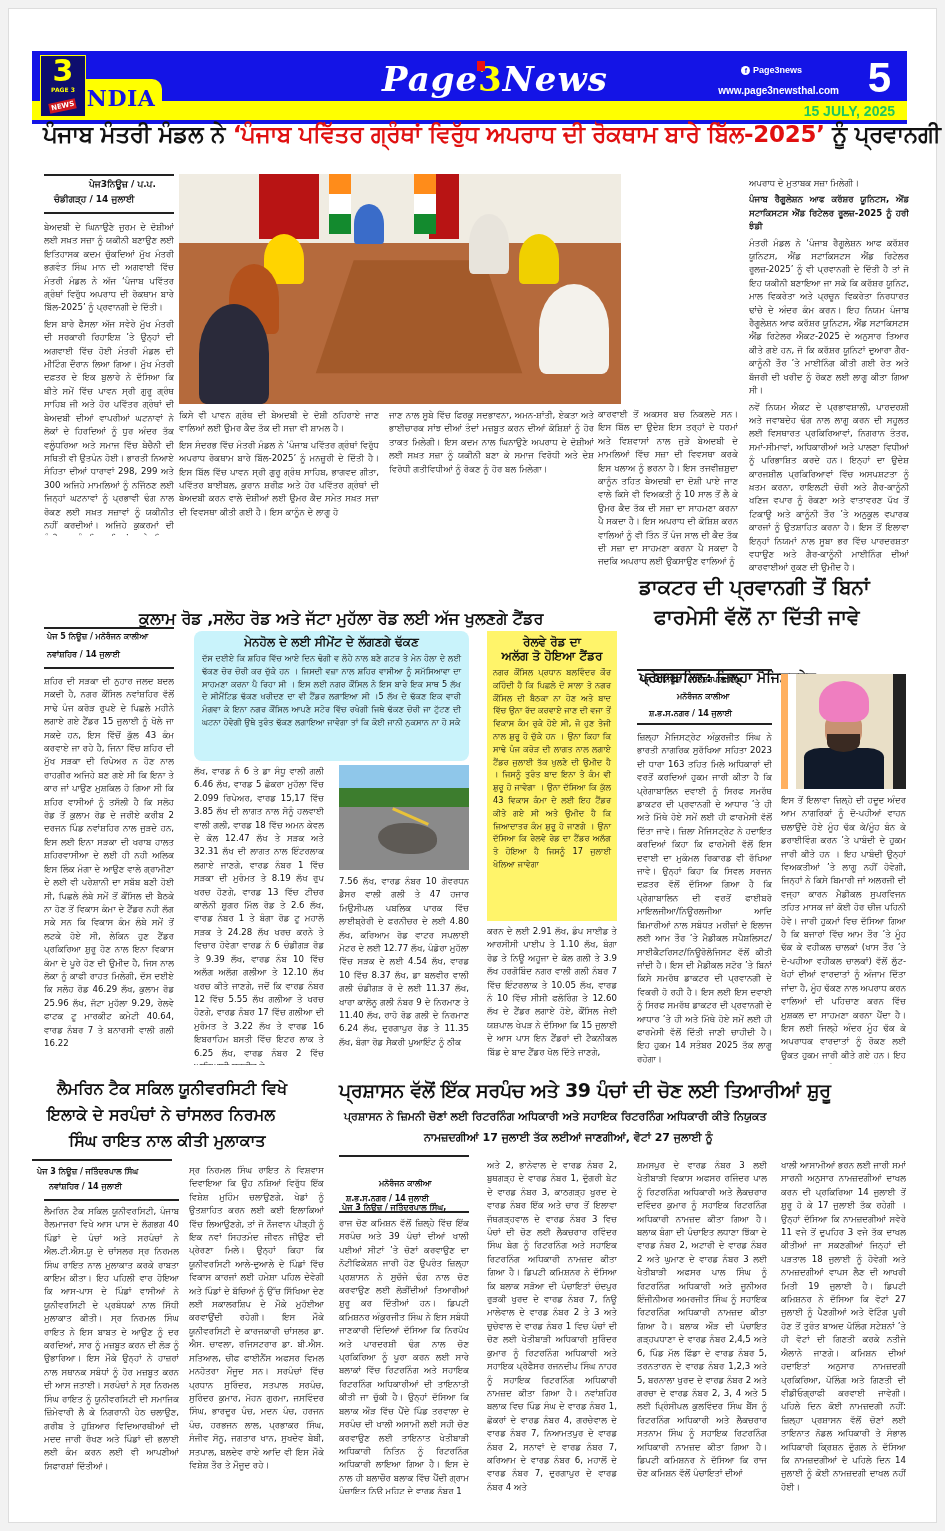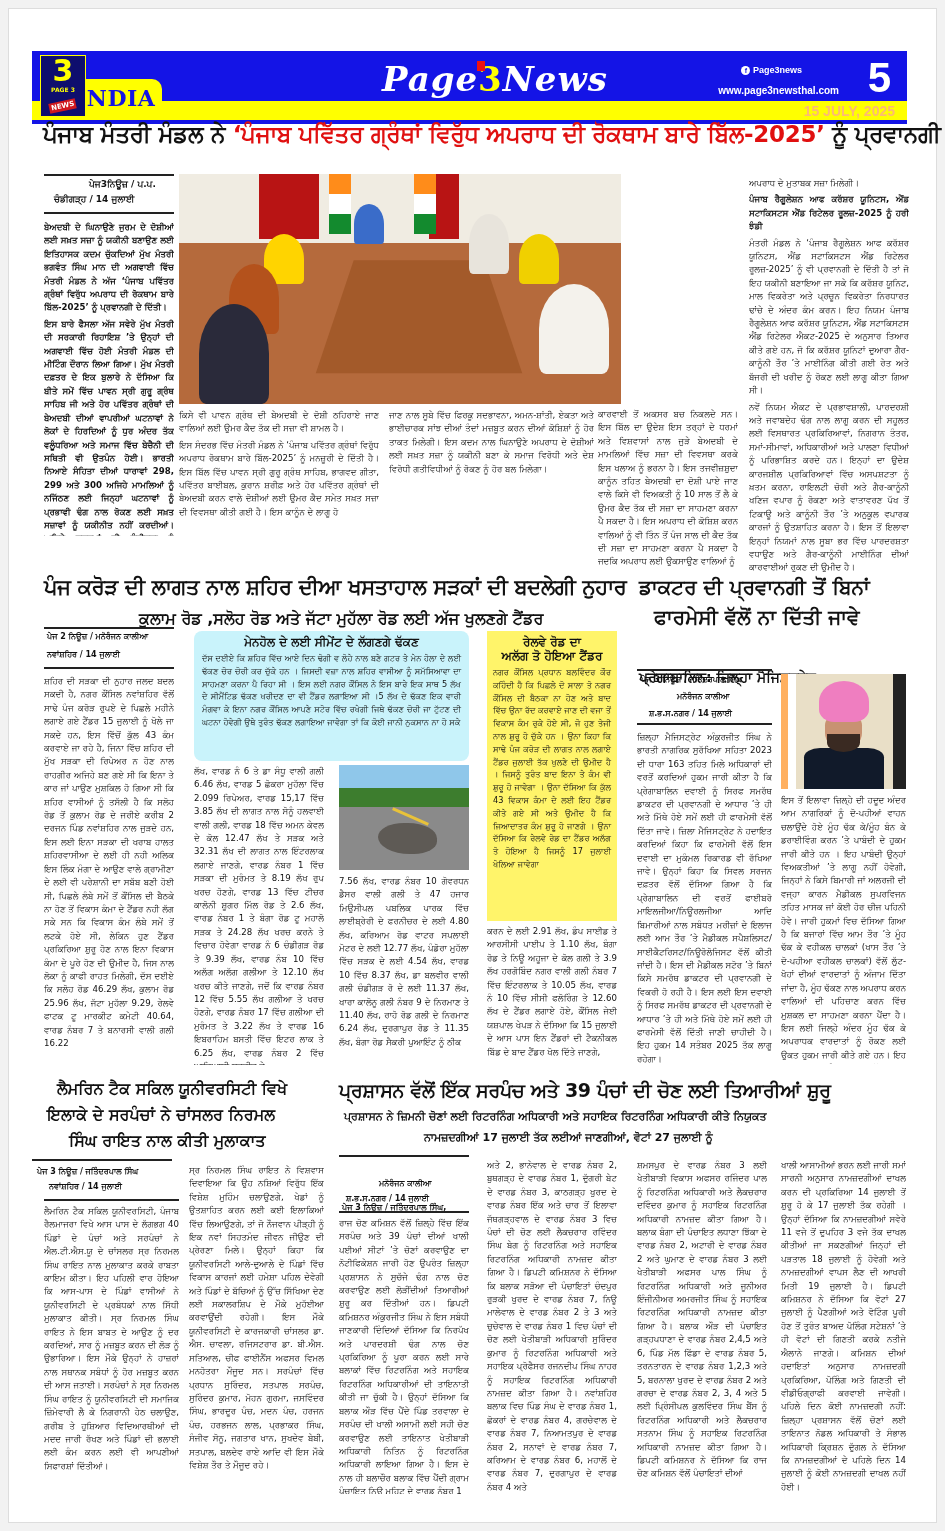--- a/index.html
+++ b/index.html
@@ -15,21 +15,21 @@
   .logo { position: absolute; left: 8px; top: 4px; width: 46px; height: 62px; background: #0e0e6e; border: 1px solid #ffff00; text-align: center; }
   .logo .three { font: 900 30px "DejaVu Sans", sans-serif; color: #ffff00; line-height: 30px; display: block; }
   .logo .pg { font: 700 6px "DejaVu Sans", sans-serif; color: #ffff00; display: block; }
   .logo .nw { display: inline-block; margin-top: 2px; font: 700 7px "DejaVu Sans", sans-serif; color: #fff; background: #d0181f; padding: 1px 2px; transform: rotate(-12deg); }
   .brand { position: absolute; left: 350px; top: 8px; font: 700 34px "DejaVu Serif", serif; color: #fff; letter-spacing: 1px; font-style: italic; }
   .brand .num { color: #ffff00; font-style: normal; position: relative; }
   .brand .num::before { content: ""; position: absolute; left: -1px; top: 2px; width: 8px; height: 10px; background: #e11; }
   .social { position: absolute; right: 105px; top: 14px; font: 700 9px "Liberation Sans", sans-serif; color: #fff; }
   .site { position: absolute; right: 68px; top: 34px; font: 700 10px "Liberation Sans", sans-serif; color: #fff; }
   .pno { position: absolute; right: 16px; top: 4px; font: 900 42px "Liberation Sans", sans-serif; color: #fff; line-height: 46px; }
-  .date { position: absolute; right: 12px; top: 52px; font: 700 14px "Liberation Sans", sans-serif; color: #fdba74; }
+  .date { position: absolute; right: 12px; top: 52px; font: 700 14px "Liberation Sans", sans-serif; color: #22c55e; }
 
   .headline { position: absolute; font-weight: 900; color: #111; white-space: nowrap; }
   .red { color: #e01010; }
   .byline { position: absolute; font-size: 9px; font-weight: 700; line-height: 15px; }
   .rule { position: absolute; height: 2px; background: #222; }
   .col { position: absolute; font-size: 8.6px; line-height: 13.4px; text-align: justify; color: #111; overflow: hidden; }
   .col p { margin-bottom: 3px; }
   .photo { position: absolute; overflow: hidden; }
 
   
@@ -81,21 +81,21 @@
 
   <div class="headline" style="left:34px;top:112px;font-size:23px;letter-spacing:-0.3px;">
     <span>ਪੰਜਾਬ ਮੰਤਰੀ ਮੰਡਲ ਨੇ </span><span class="red">‘ਪੰਜਾਬ ਪਵਿੱਤਰ ਗ੍ਰੰਥਾਂ ਵਿਰੁੱਧ ਅਪਰਾਧ ਦੀ ਰੋਕਥਾਮ ਬਾਰੇ ਬਿੱਲ-2025’</span><span> ਨੂੰ ਪ੍ਰਵਾਨਗੀ ਦੇ ਦਿੱਤੀ</span>
   </div>
 
   <div class="rule" style="left:35px;top:165px;width:130px;"></div>
   <div class="byline" style="left:80px;top:168px;">ਪੇਜ3ਨਿਊਜ਼ / ਪ.ਪ.</div>
   <div class="byline" style="left:45px;top:183px;">ਚੰਡੀਗੜ੍ਹ / 14 ਜੁਲਾਈ</div>
   <div class="rule" style="left:35px;top:203px;width:130px;"></div>
 
-  <div class="col" style="left:35px;top:212px;width:130px;height:315px;font-weight:bold;">
+  <div class="col" style="left:35px;top:212px;width:130px;height:315px;">
     <p>ਬੇਅਦਬੀ ਦੇ ਘਿਨਾਉਣੇ ਜੁਰਮ ਦੇ ਦੋਸ਼ੀਆਂ ਲਈ ਸਖ਼ਤ ਸਜ਼ਾ ਨੂੰ ਯਕੀਨੀ ਬਣਾਉਣ ਲਈ ਇਤਿਹਾਸਕ ਕਦਮ ਚੁੱਕਦਿਆਂ ਮੁੱਖ ਮੰਤਰੀ ਭਗਵੰਤ ਸਿੰਘ ਮਾਨ ਦੀ ਅਗਵਾਈ ਵਿੱਚ ਮੰਤਰੀ ਮੰਡਲ ਨੇ ਅੱਜ ‘ਪੰਜਾਬ ਪਵਿੱਤਰ ਗ੍ਰੰਥਾਂ ਵਿਰੁੱਧ ਅਪਰਾਧ ਦੀ ਰੋਕਥਾਮ ਬਾਰੇ ਬਿੱਲ-2025’ ਨੂੰ ਪ੍ਰਵਾਨਗੀ ਦੇ ਦਿੱਤੀ।</p>
     <p>ਇਸ ਬਾਰੇ ਫੈਸਲਾ ਅੱਜ ਸਵੇਰੇ ਮੁੱਖ ਮੰਤਰੀ ਦੀ ਸਰਕਾਰੀ ਰਿਹਾਇਸ਼ ’ਤੇ ਉਨ੍ਹਾਂ ਦੀ ਅਗਵਾਈ ਵਿੱਚ ਹੋਈ ਮੰਤਰੀ ਮੰਡਲ ਦੀ ਮੀਟਿੰਗ ਦੌਰਾਨ ਲਿਆ ਗਿਆ। ਮੁੱਖ ਮੰਤਰੀ ਦਫ਼ਤਰ ਦੇ ਇਕ ਬੁਲਾਰੇ ਨੇ ਦੱਸਿਆ ਕਿ ਬੀਤੇ ਸਮੇਂ ਵਿੱਚ ਪਾਵਨ ਸ੍ਰੀ ਗੁਰੂ ਗ੍ਰੰਥ ਸਾਹਿਬ ਜੀ ਅਤੇ ਹੋਰ ਪਵਿੱਤਰ ਗ੍ਰੰਥਾਂ ਦੀ ਬੇਅਦਬੀ ਦੀਆਂ ਵਾਪਰੀਆਂ ਘਟਨਾਵਾਂ ਨੇ ਲੋਕਾਂ ਦੇ ਹਿਰਦਿਆਂ ਨੂੰ ਧੁਰ ਅੰਦਰ ਤੱਕ ਵਲੂੰਧਰਿਆ ਅਤੇ ਸਮਾਜ ਵਿੱਚ ਬੇਚੈਨੀ ਦੀ ਸਥਿਤੀ ਵੀ ਉਤਪੰਨ ਹੋਈ। ਭਾਰਤੀ ਨਿਆਏ ਸੰਹਿਤਾ ਦੀਆਂ ਧਾਰਾਵਾਂ 298, 299 ਅਤੇ 300 ਅਜਿਹੇ ਮਾਮਲਿਆਂ ਨੂੰ ਨਜਿੱਠਣ ਲਈ ਜਿਨ੍ਹਾਂ ਘਟਨਾਵਾਂ ਨੂੰ ਪ੍ਰਭਾਵੀ ਢੰਗ ਨਾਲ ਰੋਕਣ ਲਈ ਸਖ਼ਤ ਸਜ਼ਾਵਾਂ ਨੂੰ ਯਕੀਨੀਤ ਨਹੀਂ ਕਰਦੀਆਂ। ਅਜਿਹੇ ਕੁਕਰਮਾਂ ਦੀ ਗੰਭੀਰਤਾ ਨੂੰ ਵਿਚਾਰਦਿਆਂ ਅਤੇ ਫਿਰਕੂ ਸਦਭਾਵਨਾ ਅਤੇ ਧਾਰਮਿਕ ਪਵਿੱਤਰਤਾ ਕਾਇਮ ਦੀ ਅਹਿਮੀਅਤ ਨੂੰ ਸਮਝਦਿਆਂ ਮੰਤਰੀ ਮੰਡਲ ਨੇ ਸਜ਼ਾ ਦੀ ਵਿਵਸਥਾ ਹੋਰ ਸਖ਼ਤ ਬਣਾਉਣ ਲਈ ਰਾਜ ਅਧਾਰਤ ਕਾਨੂੰਨ ਲਿਆਉਣ ਦੀ ਲੋੜ ਮਹਿਸੂਸ ਕੀਤੀ ਜਿਸ ਵਿੱਚ</p>
   </div>
 
   <div class="photo meeting" style="left:170px;top:165px;width:442px;height:230px;">
     <div class="curtain" style="left:80px;width:60px;"></div>
     <div class="curtain" style="left:250px;width:30px;"></div>
     <div class="flag" style="left:150px;"></div>
     <div class="flag" style="left:235px;"></div>
     <div class="table"></div>
@@ -118,25 +118,24 @@
 
   <div class="col" style="left:590px;top:400px;width:30px;height:0;"></div>
   <div class="col" style="left:740px;top:168px;width:160px;height:395px;">
     <p>ਅਪਰਾਧ ਦੇ ਮੁਤਾਬਕ ਸਜ਼ਾ ਮਿਲੇਗੀ।</p>
     <p style="font-weight:700;">ਪੰਜਾਬ ਰੈਗੂਲੇਸ਼ਨ ਆਫ ਕਰੱਸ਼ਰ ਯੂਨਿਟਸ, ਐਂਡ ਸਟਾਕਿਸਟਸ ਐਂਡ ਰਿਟੇਲਰ ਰੂਲਜ਼-2025 ਨੂੰ ਹਰੀ ਝੰਡੀ</p>
     <p>ਮੰਤਰੀ ਮੰਡਲ ਨੇ ‘ਪੰਜਾਬ ਰੈਗੂਲੇਸ਼ਨ ਆਫ ਕਰੱਸ਼ਰ ਯੂਨਿਟਸ, ਐਂਡ ਸਟਾਕਿਸਟਸ ਐਂਡ ਰਿਟੇਲਰ ਰੂਲਜ਼-2025’ ਨੂੰ ਵੀ ਪ੍ਰਵਾਨਗੀ ਦੇ ਦਿੱਤੀ ਹੈ ਤਾਂ ਜੋ ਇਹ ਯਕੀਨੀ ਬਣਾਇਆ ਜਾ ਸਕੇ ਕਿ ਕਰੱਸ਼ਰ ਯੂਨਿਟ, ਮਾਲ ਵਿਕਰੇਤਾ ਅਤੇ ਪ੍ਰਚੂਨ ਵਿਕਰੇਤਾ ਨਿਰਧਾਰਤ ਢਾਂਚੇ ਦੇ ਅੰਦਰ ਕੰਮ ਕਰਨ। ਇਹ ਨਿਯਮ ਪੰਜਾਬ ਰੈਗੂਲੇਸ਼ਨ ਆਫ ਕਰੱਸ਼ਰ ਯੂਨਿਟਸ, ਐਂਡ ਸਟਾਕਿਸਟਸ ਐਂਡ ਰਿਟੇਲਰ ਐਕਟ-2025 ਦੇ ਅਨੁਸਾਰ ਤਿਆਰ ਕੀਤੇ ਗਏ ਹਨ, ਜੋ ਕਿ ਕਰੱਸ਼ਰ ਯੂਨਿਟਾਂ ਦੁਆਰਾ ਗੈਰ-ਕਾਨੂੰਨੀ ਤੌਰ ’ਤੇ ਮਾਈਨਿੰਗ ਕੀਤੀ ਗਈ ਰੇਤ ਅਤੇ ਬੱਜਰੀ ਦੀ ਖਰੀਦ ਨੂੰ ਰੋਕਣ ਲਈ ਲਾਗੂ ਕੀਤਾ ਗਿਆ ਸੀ।</p>
     <p>ਨਵੇਂ ਨਿਯਮ ਐਕਟ ਦੇ ਪ੍ਰਭਾਵਸ਼ਾਲੀ, ਪਾਰਦਰਸ਼ੀ ਅਤੇ ਜਵਾਬਦੇਹ ਢੰਗ ਨਾਲ ਲਾਗੂ ਕਰਨ ਦੀ ਸਹੂਲਤ ਲਈ ਵਿਸਥਾਰਤ ਪ੍ਰਕਿਰਿਆਵਾਂ, ਨਿਗਰਾਨ ਤੰਤਰ, ਸਮਾਂ-ਸੀਮਾਵਾਂ, ਅਧਿਕਾਰੀਆਂ ਅਤੇ ਪਾਲਣਾ ਵਿਧੀਆਂ ਨੂੰ ਪਰਿਭਾਸ਼ਿਤ ਕਰਦੇ ਹਨ। ਇਨ੍ਹਾਂ ਦਾ ਉਦੇਸ਼ ਕਾਰਜਸ਼ੀਲ ਪ੍ਰਕਿਰਿਆਵਾਂ ਵਿੱਚ ਅਸਪਸ਼ਟਤਾ ਨੂੰ ਖ਼ਤਮ ਕਰਨਾ, ਰਾਇਲਟੀ ਚੋਰੀ ਅਤੇ ਗੈਰ-ਕਾਨੂੰਨੀ ਖਣਿਜ ਵਪਾਰ ਨੂੰ ਰੋਕਣਾ ਅਤੇ ਵਾਤਾਵਰਣ ਪੱਖ ਤੋਂ ਟਿਕਾਊ ਅਤੇ ਕਾਨੂੰਨੀ ਤੌਰ ’ਤੇ ਅਨੁਕੂਲ ਵਪਾਰਕ ਕਾਰਜਾਂ ਨੂੰ ਉਤਸ਼ਾਹਿਤ ਕਰਨਾ ਹੈ। ਇਸ ਤੋਂ ਇਲਾਵਾ ਇਨ੍ਹਾਂ ਨਿਯਮਾਂ ਨਾਲ ਸੂਬਾ ਭਰ ਵਿੱਚ ਪਾਰਦਰਸ਼ਤਾ ਵਧਾਉਣ ਅਤੇ ਗੈਰ-ਕਾਨੂੰਨੀ ਮਾਈਨਿੰਗ ਦੀਆਂ ਕਾਰਵਾਈਆਂ ਰੁਕਣ ਦੀ ਉਮੀਦ ਹੈ।</p>
   </div>
   <div class="col" style="left:590px;top:400px;width:0;"></div>
 
-  <div class="headline" style="left:35px;top:566px;font-size:21px;letter-spacing:-0.3px;">ਪੰਜ ਕਰੋੜ ਦੀ ਲਾਗਤ ਨਾਲ ਸ਼ਹਿਰ ਦੀਆ ਖਸਤਾਹਾਲ ਸੜਕਾਂ ਦੀ ਬਦਲੇਗੀ ਨੁਹਾਰ</div>
   <div class="headline" style="left:130px;top:600px;font-size:16px;font-weight:700;">ਕੁਲਾਮ ਰੋਡ ,ਸਲੋਹ ਰੋਡ ਅਤੇ ਜੱਟਾ ਮੁਹੱਲਾ ਰੋਡ ਲਈ ਅੱਜ ਖੁਲਣਗੇ ਟੈਂਡਰ</div>
 
   <div class="rule" style="left:35px;top:618px;width:130px;"></div>
-  <div class="byline" style="left:38px;top:620px;font-size:8px;">ਪੇਜ 2 ਨਿਊਜ਼ / ਮਨੋਰੰਜਨ ਕਾਲੀਆ</div>
+  <div class="byline" style="left:38px;top:620px;font-size:8px;">ਪੇਜ 5 ਨਿਊਜ਼ / ਮਨੋਰੰਜਨ ਕਾਲੀਆ</div>
   <div class="byline" style="left:38px;top:638px;font-size:8px;">ਨਵਾਂਸ਼ਹਿਰ / 14 ਜੁਲਾਈ</div>
   <div class="rule" style="left:35px;top:658px;width:130px;"></div>
 
   <div class="col" style="left:35px;top:666px;width:130px;height:385px;">ਸ਼ਹਿਰ ਦੀ ਸੜਕਾ ਦੀ ਨੁਹਾਰ ਜਲਦ ਬਦਲ ਸਕਦੀ ਹੈ, ਨਗਰ ਕੌਂਸਿਲ ਨਵਾਂਸ਼ਹਿਰ ਵੱਲੋਂ ਸਾਢੇ ਪੰਜ ਕਰੋੜ ਰੁਪਏ ਦੇ ਪਿਛਲੇ ਮਹੀਨੇ ਲਗਾਏ ਗਏ ਟੈਂਡਰ 15 ਜੁਲਾਈ ਨੂੰ ਖੋਲੇ ਜਾ ਸਕਦੇ ਹਨ, ਇਸ ਵਿੱਚੋਂ ਕੁੱਲ 43 ਕੰਮ ਕਰਵਾਏ ਜਾ ਰਹੇ ਹੈ, ਜਿਨਾ ਵਿੱਚ ਸ਼ਹਿਰ ਦੀ ਮੁੱਖ ਸੜਕਾ ਦੀ ਰਿਪੇਅਰ ਨ ਹੋਣ ਨਾਲ ਰਾਹਗੀਰ ਅਜਿਹੇ ਬਣ ਗਏ ਸੀ ਕਿ ਇਨਾ ਤੇ ਕਾਰ ਜਾਂ ਪਾਉਣ ਮੁਸ਼ਕਿਲ ਹੋ ਗਿਆ ਸੀ ਕਿ ਸ਼ਹਿਰ ਵਾਸੀਆਂ ਨੂੰ ਤਸੱਲੀ ਹੈ ਕਿ ਸਲੋਹ ਰੋਡ ਤੋਂ ਕੁਲਾਮ ਰੋਡ ਦੇ ਜਰੀਏ ਕਰੀਬ 2 ਦਰਜਨ ਪਿੰਡ ਨਵਾਂਸ਼ਹਿਰ ਨਾਲ ਜੁੜਦੇ ਹਨ, ਇਸ ਲਈ ਇਨਾ ਸੜਕਾ ਦੀ ਖਰਾਬ ਹਾਲਤ ਸ਼ਹਿਰਵਾਸੀਆ ਦੇ ਲਈ ਹੀ ਨਹੀ ਅਲਿਕ ਇਸ ਲਿੰਕ ਮੰਗਾ ਦੇ ਆਉਣ ਵਾਲੇ ਗ੍ਰਾਮੀਣਾ ਦੇ ਲਈ ਵੀ ਪਰੇਸ਼ਾਨੀ ਦਾ ਸਬੱਬ ਬਣੀ ਹੋਈ ਸੀ, ਪਿਛਲੇ ਲੰਬੇ ਸਮੇਂ ਤੋਂ ਕੌਂਸਿਲ ਦੀ ਬੈਠਕੇ ਨਾ ਹੋਣ ਤੋਂ ਵਿਕਾਸ ਕੰਮਾ ਦੇ ਟੈਂਡਰ ਨਹੀ ਲੱਗ ਸਕੇ ਸਨ ਕਿ ਵਿਕਾਸ ਕੰਮ ਲੰਬੇ ਸਮੇਂ ਤੋਂ ਲਟਕੇ ਹੋਏ ਸੀ, ਲੇਕਿਨ ਹੁਣ ਟੈਂਡਰ ਪ੍ਰਕਿਰਿਆ ਸ਼ੁਰੂ ਹੋਣ ਨਾਲ ਇਨਾ ਵਿਕਾਸ ਕੰਮਾ ਦੇ ਪੂਰੇ ਹੋਣ ਦੀ ਉਮੀਦ ਹੈ, ਜਿਸ ਨਾਲ ਲੋਕਾ ਨੂੰ ਕਾਫੀ ਰਾਹਤ ਮਿਲੇਗੀ, ਦੱਸ ਦਈਏ ਕਿ ਸਲੋਹ ਰੋਡ 46.29 ਲੱਖ, ਕੁਲਾਮ ਰੋਡ 25.96 ਲੱਖ, ਜੱਟਾ ਮੁਹੱਲਾ 9.29, ਰੇਲਵੇ ਫਾਟਕ ਟੂ ਮਾਰਕੀਟ ਕਮੇਟੀ 40.64, ਵਾਰਡ ਨੰਬਰ 7 ਤੇ ਬਨਾਰਸੀ ਵਾਲੀ ਗਲੀ 16.22</div>
 
   <div class="callout-blue" style="left:185px;top:622px;width:275px;height:130px;padding:4px 8px;">
     <div style="text-align:center;font-size:12px;font-weight:700;margin-bottom:3px;">ਮੇਨਹੋਲ ਦੇ ਲਈ ਸੀਮੇਂਟ ਦੇ ਲੱਗਣਗੇ ਢੱਕਣ</div>
     <div style="font-size:8.2px;line-height:12.8px;text-align:justify;">ਦੱਸ ਦਈਏ ਕਿ ਸ਼ਹਿਰ ਵਿੱਚ ਆਏ ਦਿਨ ਢੋਗੀ ਵ ਲੋਹੇ ਨਾਲ ਬਣੇ ਗਟਰ ਤੇ ਮੇਨ ਹੋਲਾ ਦੇ ਲਈ ਢੱਕਣ ਚੋਰ ਚੋਰੀ ਕਰ ਚੁੱਕੇ ਹਨ । ਜਿਸਦੀ ਵਜ਼ਾ ਨਾਲ ਸ਼ਹਿਰ ਵਾਸੀਆ ਨੂੰ ਸਮੱਸਿਆਵਾ ਦਾ ਸਾਹਮਣਾ ਕਰਨਾ ਪੈ ਰਿਹਾ ਸੀ । ਇਸ ਲਈ ਨਗਰ ਕੌਂਸਿਲ ਨੇ ਇਸ ਬਾਰੇ ਇਕ ਸਾਥ 5 ਲੱਖ ਦੇ ਸੀਮੈਂਟਿਡ ਢੱਕਣ ਖਰੀਦਣ ਦਾ ਵੀ ਟੈਂਡਰ ਲਗਾਇਆ ਸੀ ।5 ਲੱਖ ਦੇ ਢੱਕਣ ਇਕ ਵਾਰੀ ਮੰਗਵਾ ਕੇ ਇਨਾ ਨਗਰ ਕੌਂਸਿਲ ਆਪਣੇ ਸਟੋਰ ਵਿੱਚ ਰਖੇਗੀ ਜਿਥੇ ਢੱਕਣ ਚੋਰੀ ਜਾ ਟੁੱਟਣ ਦੀ ਘਟਨਾ ਹੋਵੇਗੀ ਉਥੇ ਤੁਰੰਤ ਢੱਕਣ ਲਗਾਇਆ ਜਾਵੇਗਾ ਤਾਂ ਕਿ ਕੋਈ ਜਾਨੀ ਨੁਕਸਾਨ ਨਾ ਹੋ ਸਕੇ</div>
   </div>
 

